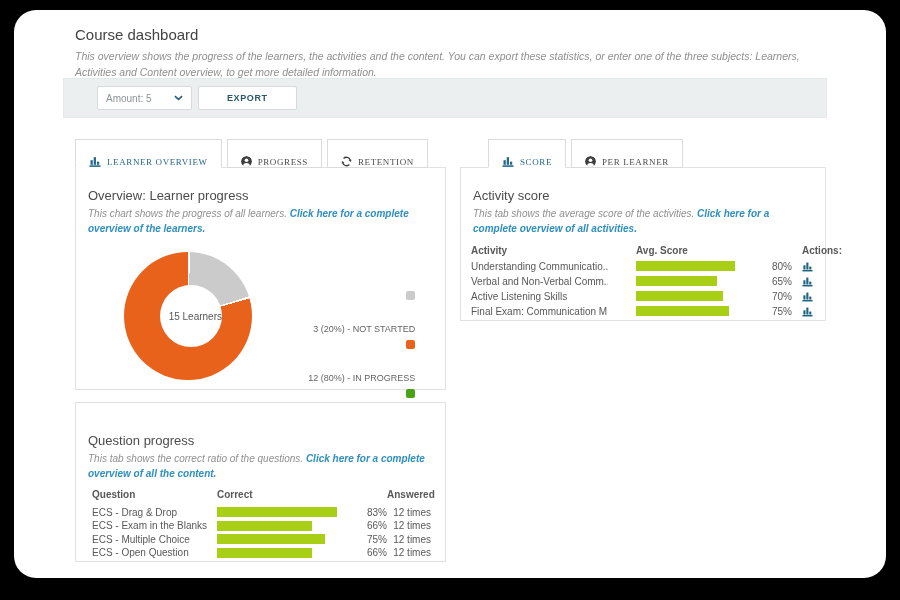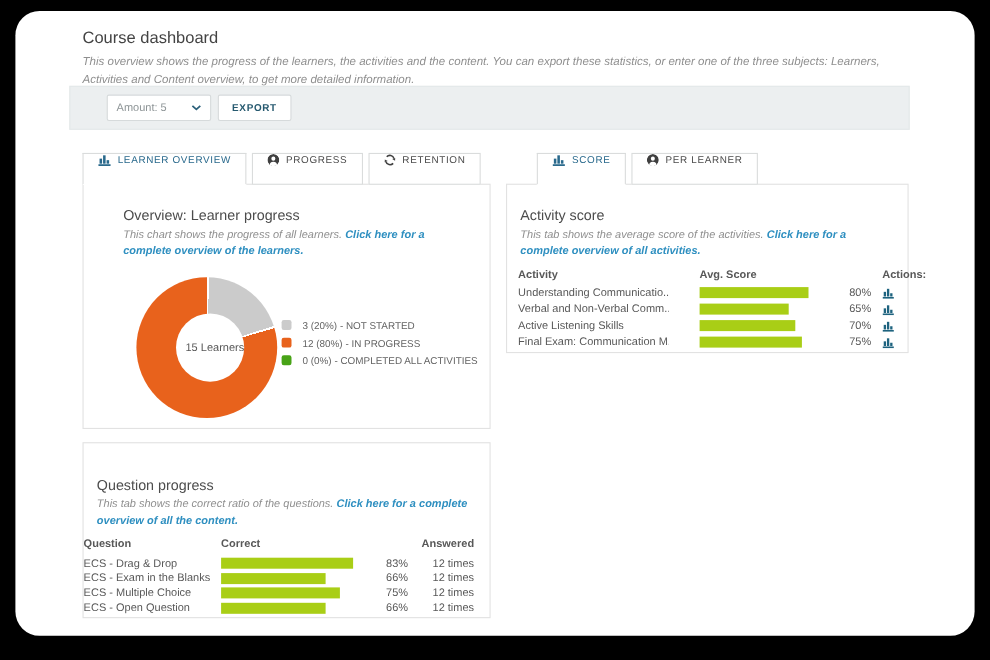--- a/index.html
+++ b/index.html
@@ -6,57 +6,57 @@
   html,body{width:900px;height:600px;}
   body{background:#000;font-family:"Liberation Sans",sans-serif;position:relative;overflow:hidden;}
   .card{position:absolute;left:14px;top:10px;width:872px;height:568px;background:#fff;border-radius:22px;}
 
   .page-title{position:absolute;left:61px;top:16px;font-size:15px;font-weight:400;color:#434343;}
   .page-desc{position:absolute;left:61px;top:39px;width:762px;font-size:10.5px;font-style:italic;color:#8f8f8f;line-height:1.5;}
 
   .toolbar{position:absolute;left:49px;top:68px;width:764px;height:40px;background:#eceff0;border:1px solid #e4e8e9;}
   .select{position:absolute;left:33px;top:7px;width:95px;height:24px;background:#fff;border:1px solid #d6dadb;border-radius:2px;display:flex;align-items:center;justify-content:space-between;padding:0 8px;cursor:pointer;}
   .select .val{font-size:10px;color:#8d9496;}
-  .export-btn{position:absolute;left:134px;top:7px;height:24px;padding:0 12px;background:#fff;border:1px solid #d6dadb;border-radius:2px;font-family:"Liberation Sans",sans-serif;font-size:9px;font-weight:700;letter-spacing:.6px;color:#26596f;cursor:pointer;}
+  .export-btn{position:absolute;left:134px;top:7px;height:24px;padding:0 28px;background:#fff;border:1px solid #d6dadb;border-radius:2px;font-family:"Liberation Sans",sans-serif;font-size:9px;font-weight:700;letter-spacing:.6px;color:#26596f;cursor:pointer;}
 
   .tabs{position:absolute;top:129px;display:flex;gap:5px;z-index:3;}
   .tabs-left{left:61px;}
   .tabs-right{left:446px;margin-left:28px;}
-  .tab{display:inline-flex;align-items:flex-start;gap:6px;height:29px;padding:0 13px;background:#fff;border:1px solid #dadcdc;font-size:9px;letter-spacing:.6px;color:#4c4c4c;cursor:pointer;white-space:nowrap;}
+  .tab{display:inline-flex;align-items:flex-end;gap:6px;height:29px;padding:0 13px;background:#fff;border:1px solid #dadcdc;font-size:9px;letter-spacing:.6px;color:#4c4c4c;cursor:pointer;white-space:nowrap;font-family:Liberation Serif, serif;}
   .tab .ticon{display:inline-flex;color:#3f3f3f;}
   .tab.active{color:#29698c;border-bottom-color:#fff;}
   .tab.active .ticon{color:#29698c;}
 
   .panel{position:absolute;background:#fff;border:1px solid #e2e2e2;z-index:1;}
-  .panel-left{left:61px;top:157px;width:371px;height:223px;padding-left:24px;}
+  .panel-left{left:61px;top:157px;width:371px;height:223px;}
   .panel-right{left:446px;top:157px;width:366px;height:154px;}
   .panel-q{left:61px;top:392px;width:371px;height:160px;}
   .panel h2{margin:20px 12px 2px;font-size:13px;line-height:1.2;font-weight:400;color:#4c4c4c;}
   .panel-q h2{margin-top:30px;}
   .pdesc{margin:1px 14px 0 12px;font-size:10px;font-style:italic;color:#8f8f8f;line-height:1.5;}
   .plink{color:#2e8fc0;font-weight:700;font-style:italic;text-decoration:none;cursor:pointer;}
 
   .donut{position:absolute;left:48px;top:84px;width:128px;height:128px;border-radius:50%;}
   .donut-hole{position:absolute;left:36px;top:33px;width:62px;height:62px;border-radius:50%;background:#fff;display:flex;align-items:center;justify-content:flex-end;font-size:10px;color:#565656;}
   .legend{position:absolute;left:180px;top:123px;display:flex;flex-direction:column;gap:6px;}
-  .legend-item{display:flex;align-items:flex-start;gap:10px;font-size:9px;color:#646464;white-space:nowrap;}
+  .legend-item{display:flex;align-items:flex-end;gap:24px;font-size:9px;color:#646464;white-space:nowrap;flex-direction:column;}
   .swatch{width:9px;height:9px;border-radius:2px;flex:0 0 9px;}
 
   .thead{font-weight:700;color:#4a4a4a;}
   .arow{display:flex;align-items:center;height:15px;margin:0 14px 0 10px;font-size:10px;color:#585858;white-space:nowrap;}
   .arow.thead{height:17px;margin-top:6px;}
   .a-name{flex:0 0 137px;overflow:hidden;text-overflow:clip;}
   .a-bar{flex:0 0 124px;margin-left:28px;}
   .a-pct{flex:0 0 42px;text-align:right;padding-right:10px;}
   .a-action{flex:1;display:flex;justify-content:flex-end;padding-right:18px;}
   .a-action-h{flex:1;text-align:right;}
   .track{width:122px;height:10px;background:#f1f1f1;}
   .fill{display:block;height:10px;}
 
-  .qrow{display:flex;align-items:center;height:13.5px;margin:0 14px 0 0;font-size:10px;color:#585858;white-space:nowrap;}
+  .qrow{display:flex;align-items:center;height:13.5px;margin:0 14px 0 16px;font-size:10px;color:#585858;white-space:nowrap;}
   .qrow.thead{height:17px;margin-top:5px;margin-bottom:3px;}
   .q-name{flex:0 0 125px;overflow:hidden;}
   .q-bar{flex:0 0 144px;}
   .q-track{width:140px;height:10px;background:#f1f1f1;}
   .q-pct{flex:0 0 26px;text-align:right;}
   .q-ans{flex:1;text-align:right;}
 
   .act-icon{color:#1e637f;display:inline-flex;cursor:pointer;}
 </style>
 </head>

